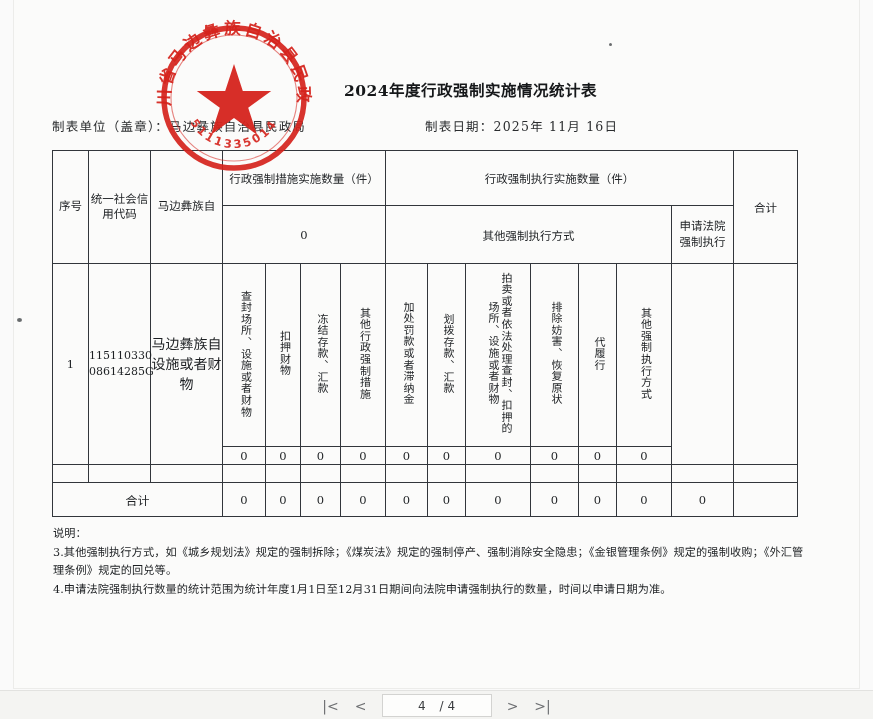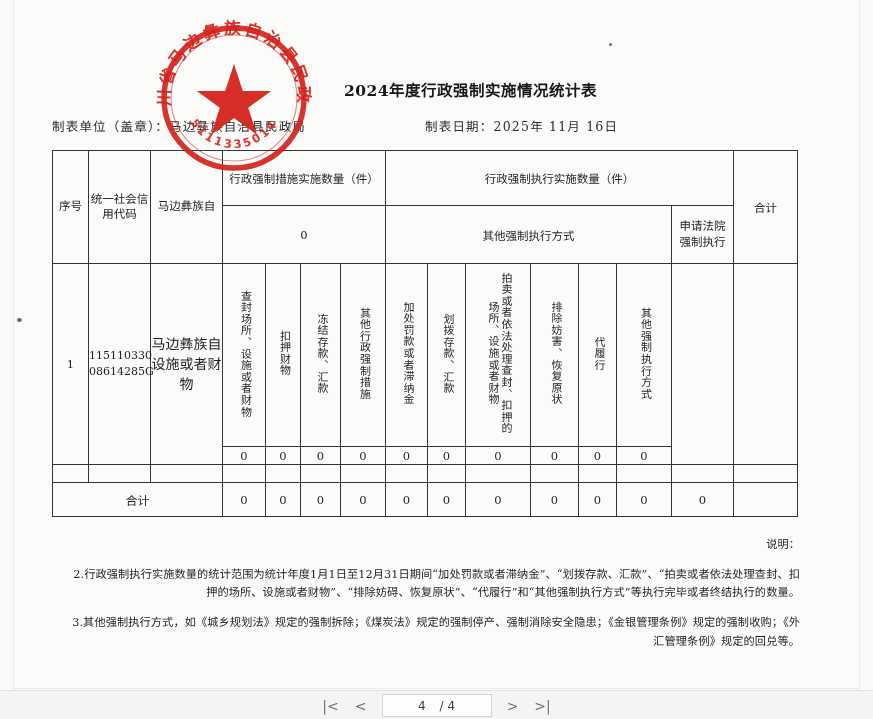--- a/index.html
+++ b/index.html
@@ -83,21 +83,21 @@
   .vcell{height:182px;padding:5px 0;}
   .zero{font-size:11.5px;}
 
   
   .notes{
     position:absolute;left:52px;top:524px;width:760px;
     font-size:11.2px;line-height:1.62;color:#1d2023;
     font-family:"DejaVu Serif","Liberation Serif",serif;
     letter-spacing:.1px;
   }
-  .notes p{margin:12px;text-align:right;}
+  .notes p{margin:1px;}
 
   
   .pager{
     position:absolute;left:0;top:690px;width:873px;height:29px;
     background:#f4f4f2;
     border-top:1px solid #e2e2e0;
     display:flex;align-items:center;justify-content:center;gap:0px;
   }
   .pg-btn{
     width:30px;height:22px;display:flex;align-items:center;justify-content:center;
@@ -261,22 +261,22 @@
         <td class="zero">0</td>
         <td class="zero">0</td>
         <td></td>
       </tr>
     </tbody>
       </table>
   </div>
 
   <div class="notes">
     <p>说明：</p>
-    <p>2.行政强制执行实施数量的统计范围为统计年度1月1日至12月31日期间“加处罚款或者滞纳金”、“划拨存款、汇款”、“拍卖或者依法处理查封、扣押的场所、设施或者财物”、“排除妨碍、恢复原状”、“代履行”和“其他强制执行方式”等执行完毕或者终结执行的数量。</p>
     <p>3.其他强制执行方式，如《城乡规划法》规定的强制拆除；《煤炭法》规定的强制停产、强制消除安全隐患；《金银管理条例》规定的强制收购；《外汇管理条例》规定的回兑等。</p>
+    <p>4.申请法院强制执行数量的统计范围为统计年度1月1日至12月31日期间向法院申请强制执行的数量，时间以申请日期为准。</p>
   </div>
 </div>
 
 <div class="pager">
   <div class="pg-btn">|&lt;</div>
   <div class="pg-btn">&lt;</div>
   <div class="pg-box">
     <span>4</span>
     <span>/ 4</span>
   </div>

